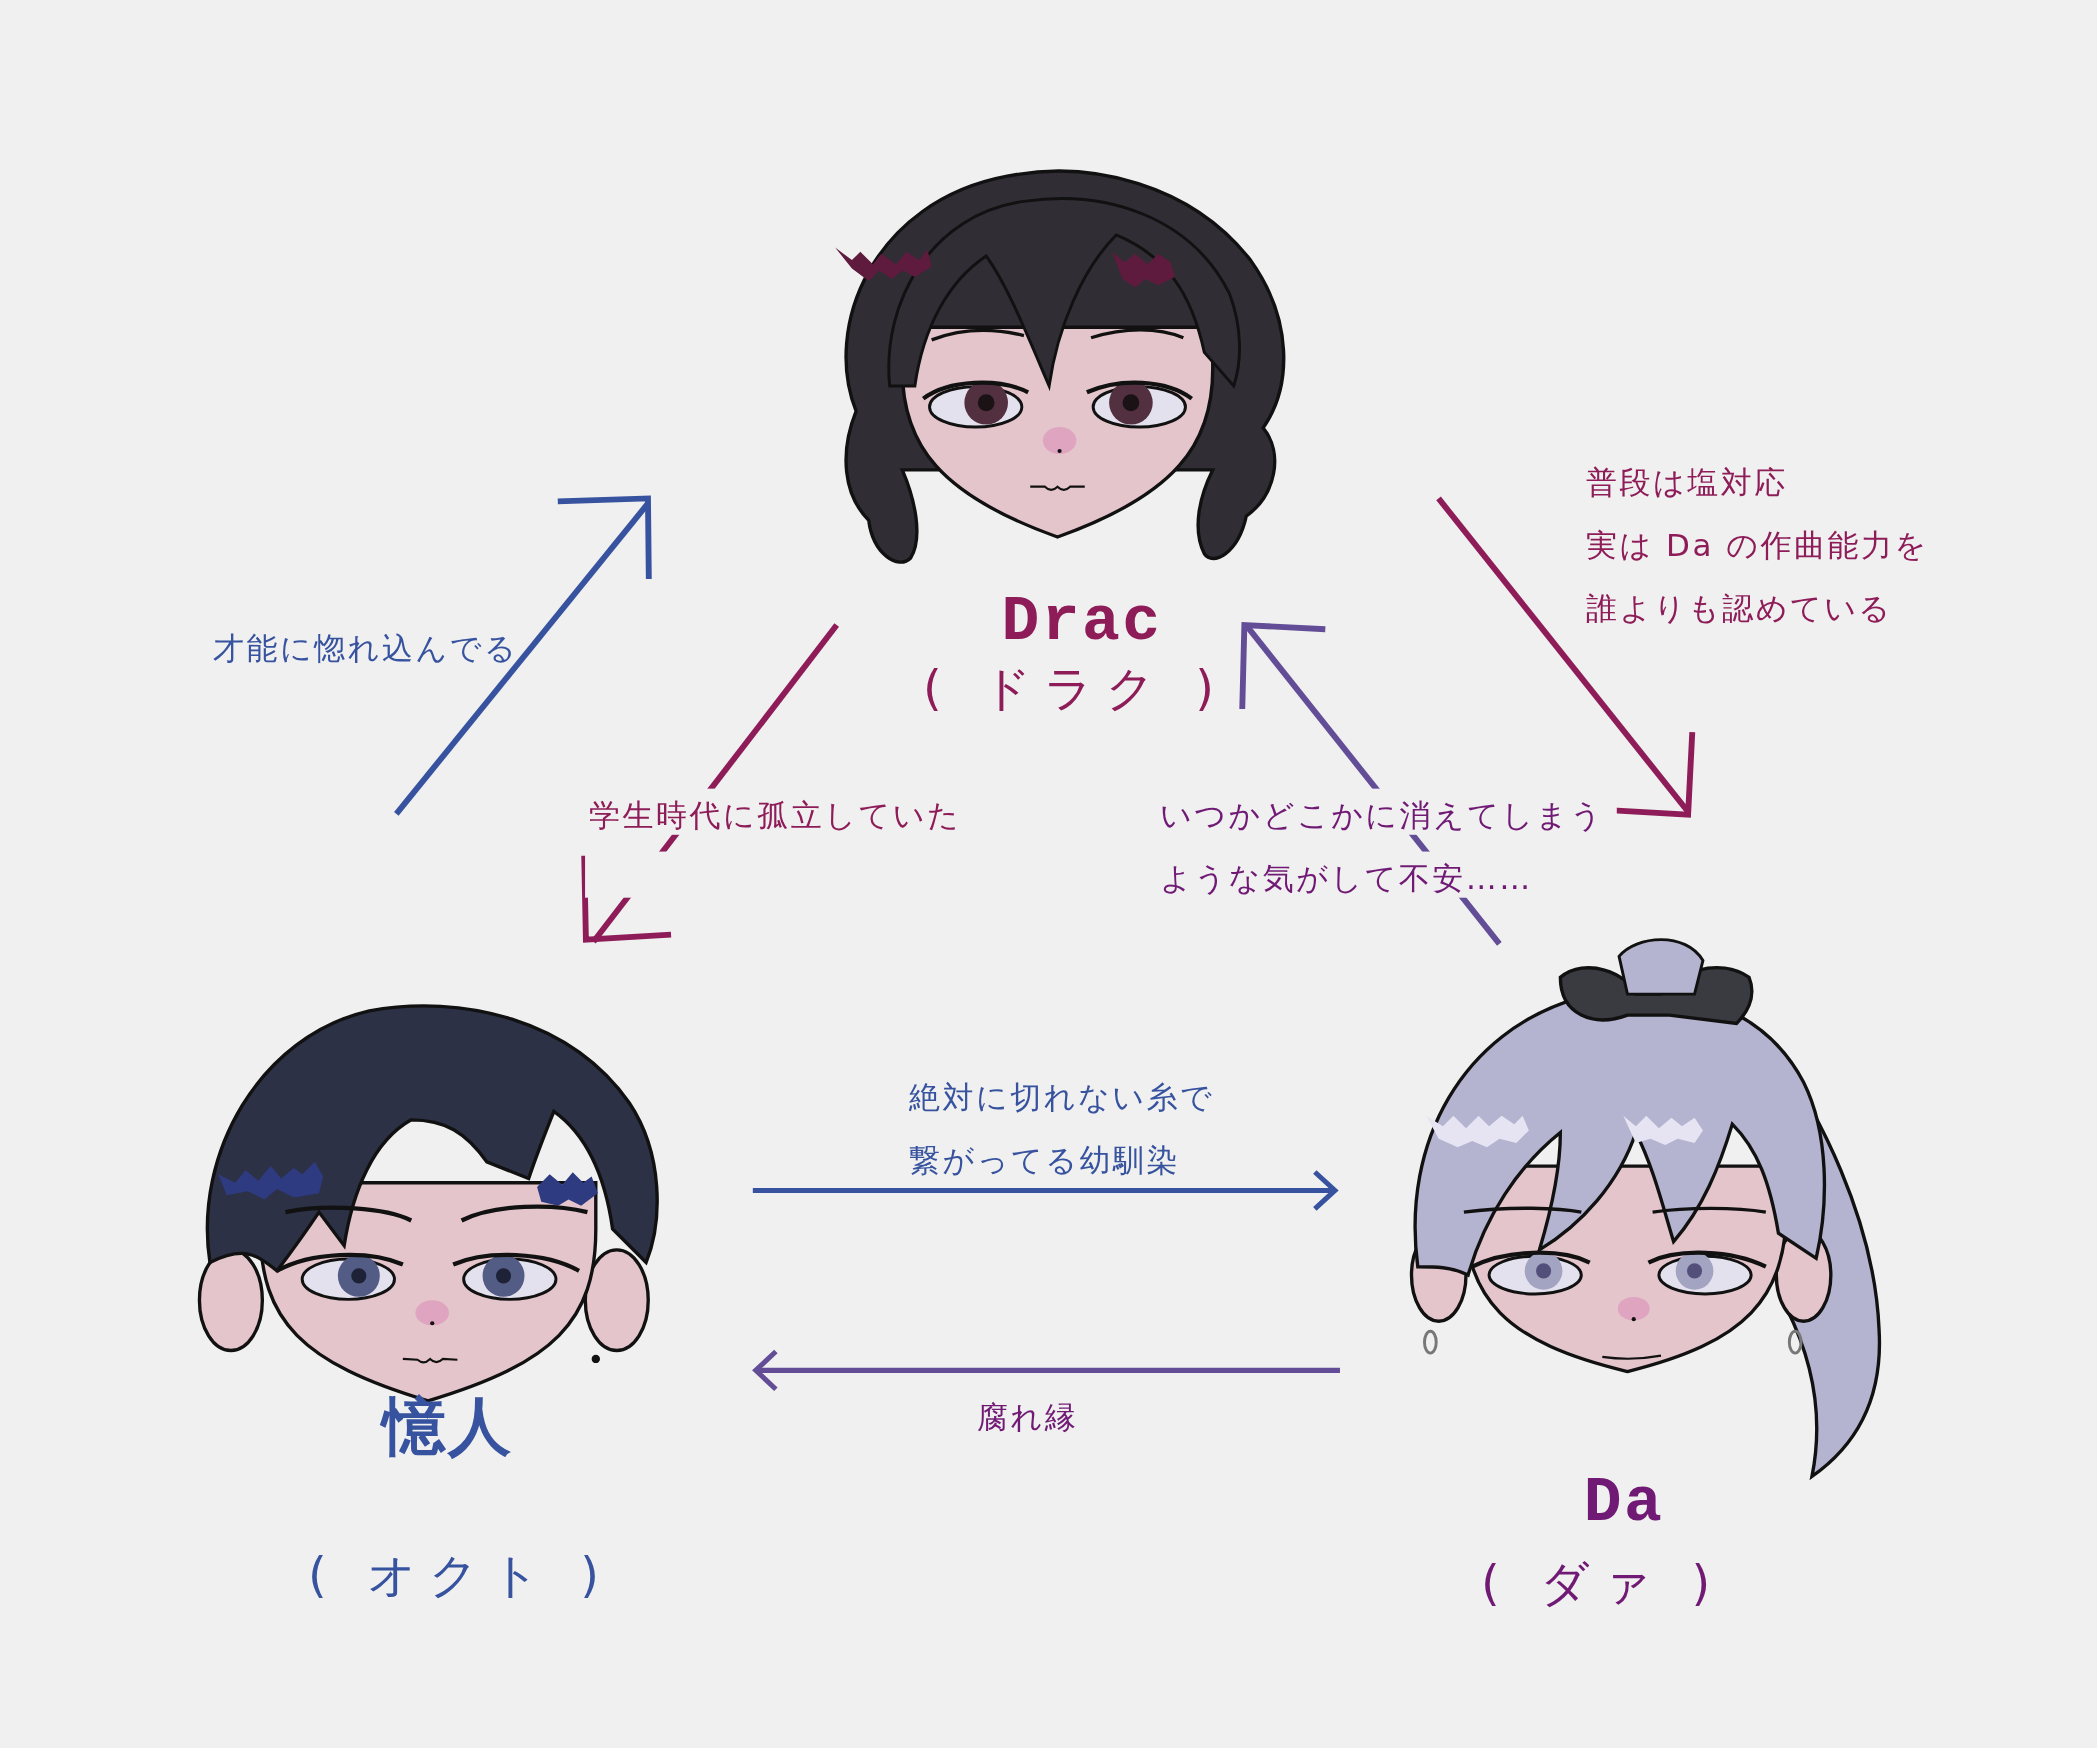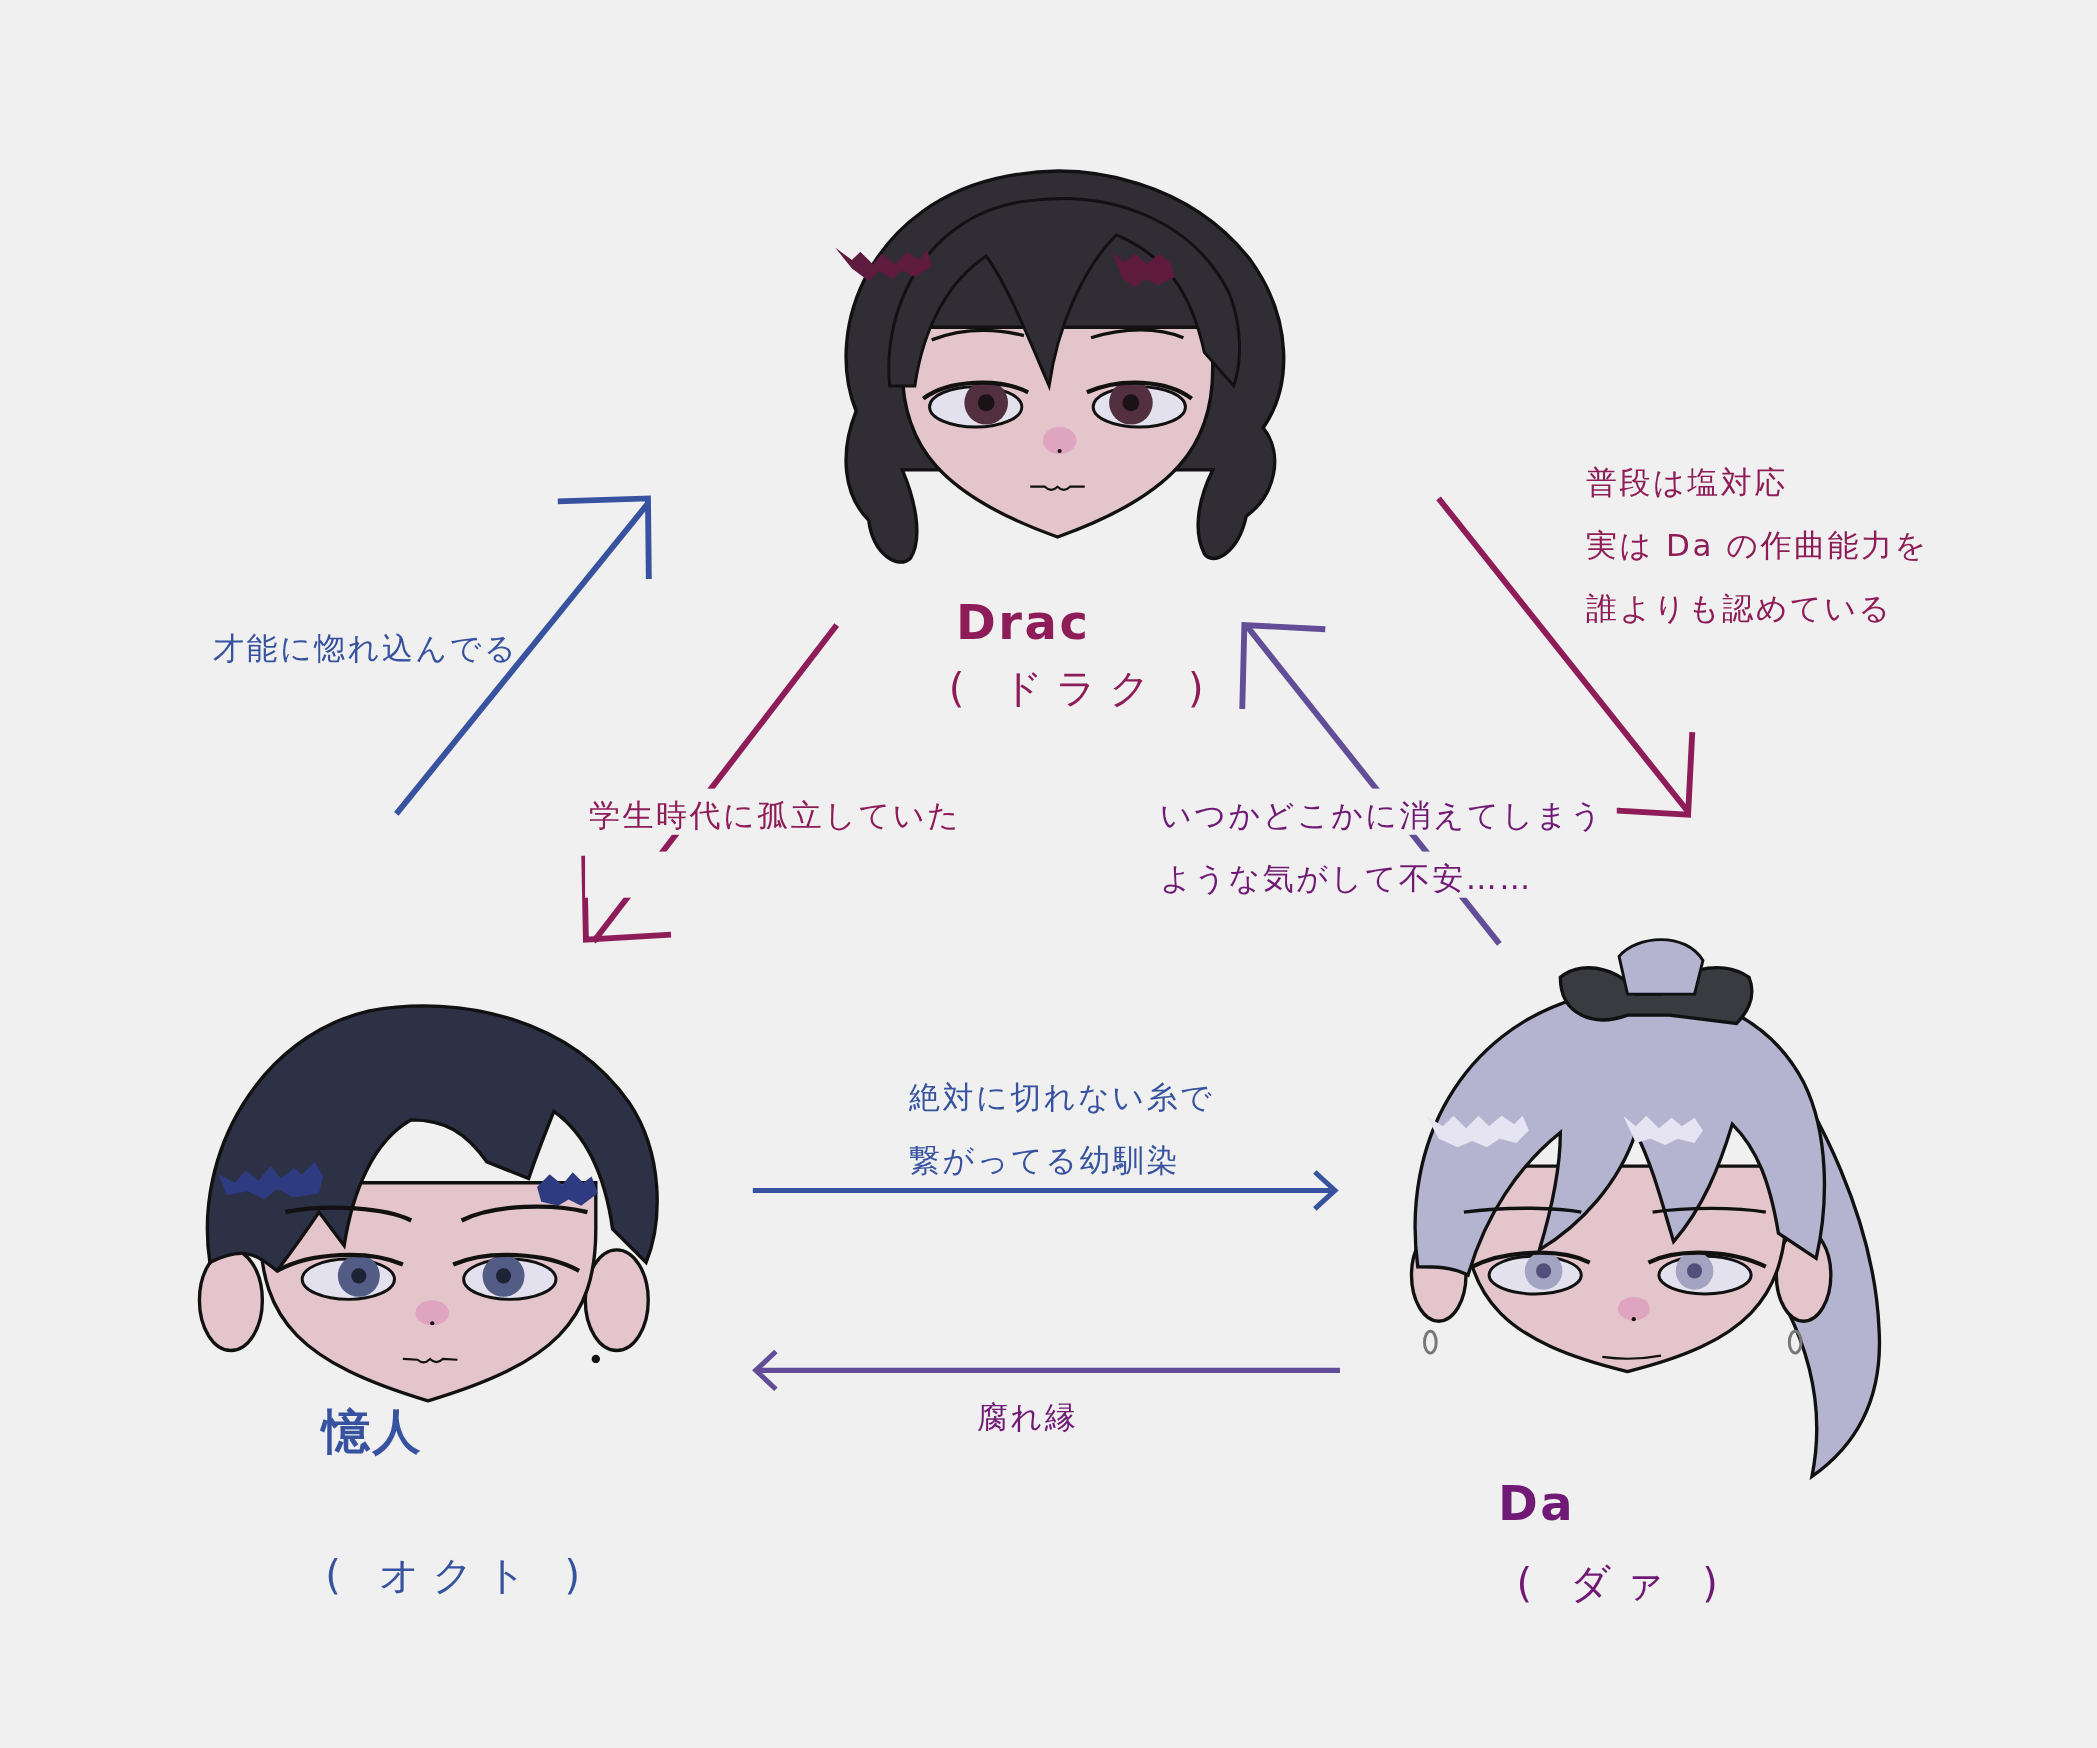--- a/index.html
+++ b/index.html
@@ -1,22 +1,22 @@
 <!DOCTYPE html>
 <html style="font-size:6.7px"><head>
   <meta charset="utf-8">
   <style>
     html, body { margin: 0; padding: 0; background: #eff0ef; }
     .canvas { position: relative; width: 2097px; height: 1748px; background: #eff0ef; overflow: hidden;
       font-family: "DejaVu Sans", "Liberation Sans", sans-serif; }
     svg.arrows { position: absolute; left: 0; top: 0; width: 2097px; height: 1748px; }
     .label { position: absolute; white-space: nowrap; letter-spacing: 2.5px; }
     .note { font-size: 31px; line-height: 63px; }
-    .name { font-weight: bold; font-size: 48px; line-height: 71px; text-align: left; }
-    .reading { font-size: 40px; line-height: 50px; text-align: center; letter-spacing: 12.6px; }
+    .name { font-weight: bold; font-size: 63px; line-height: 71px; text-align: center; font-family: Liberation Mono, monospace; }
+    .reading { font-size: 48px; line-height: 50px; text-align: left; letter-spacing: 12.6px; }
     .c-drac { color: #8e1c58; }
     .c-octo { color: #37529f; margin-left: 28px; }
     .c-da { color: #701a75; }
     .face { position: absolute; }
     .textbg { fill: #eff0ef; }
   </style>
 </head>
 <body>
 
 <div class="canvas">

